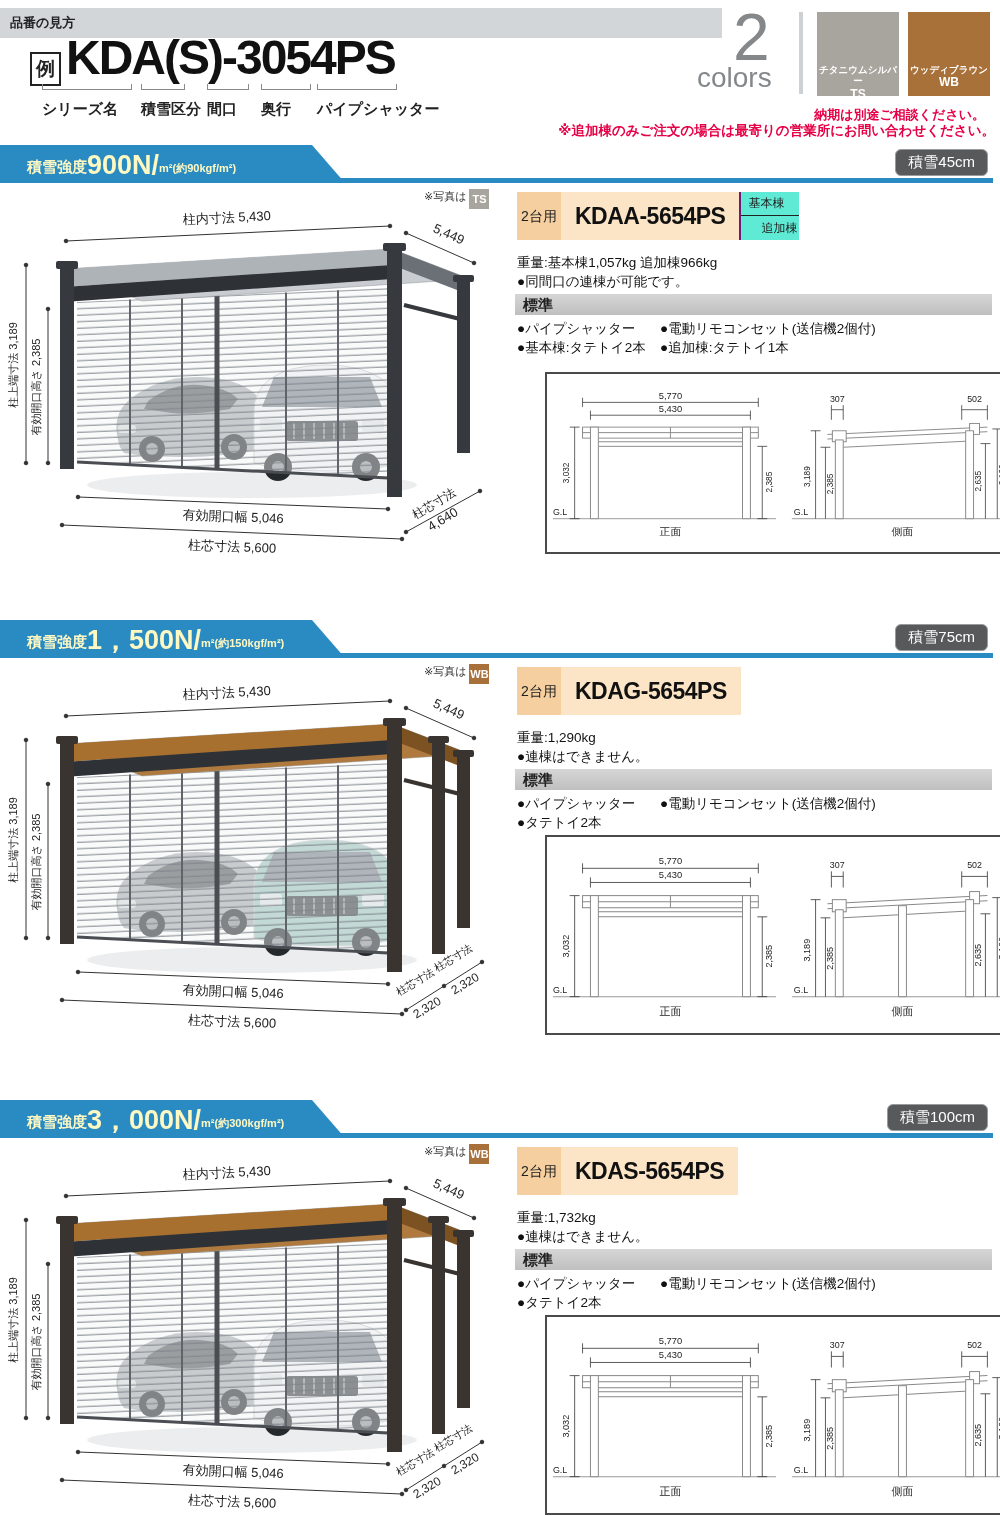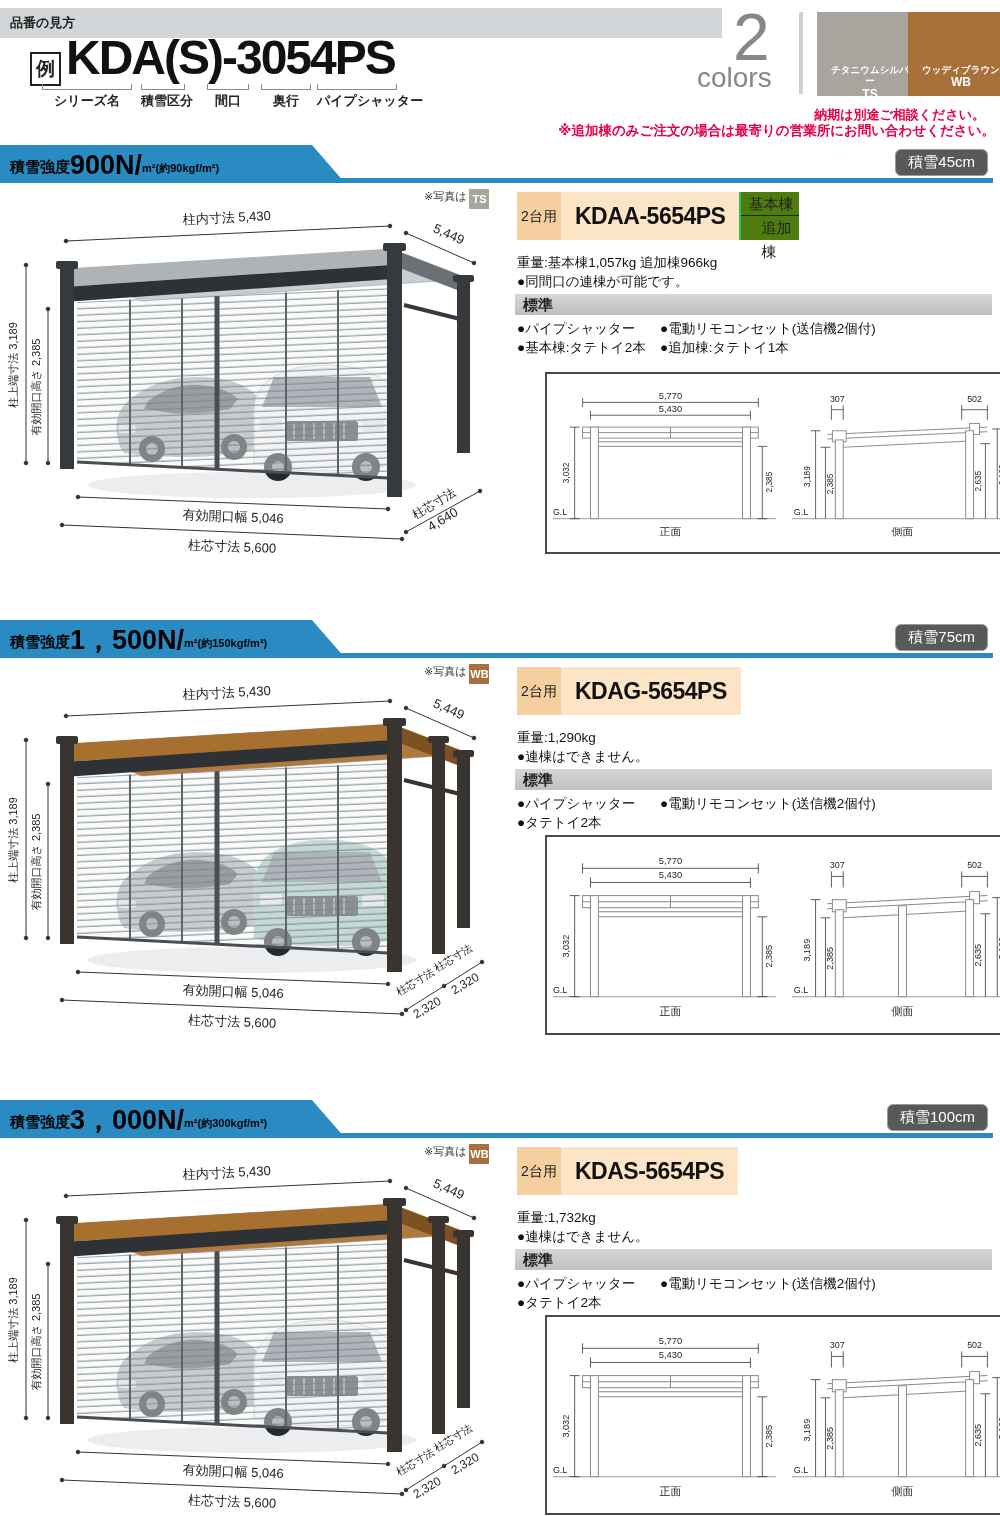--- a/index.html
+++ b/index.html
@@ -4,49 +4,49 @@
 <style>
   html,body{margin:0;padding:0;background:#fff;}
   body{width:1000px;height:1516px;position:relative;font-family:"Liberation Sans","DejaVu Sans",sans-serif;color:#1a1a1a;}
   
   .titlebar{position:absolute;left:0;top:8px;width:722px;height:30px;background:#d2d6d9;}
   .titlebar span{display:block;padding:6px 0 0 10px;font-size:13px;font-weight:bold;color:#222;}
   .rei{position:absolute;left:30px;top:52px;border:2px solid #222;font-size:19px;font-weight:bold;padding:2px 4px;color:#222;}
   .bigcode{position:absolute;left:66px;top:30px;font-size:48px;font-weight:800;letter-spacing:-2px;color:#111;white-space:nowrap;}
   .seg{position:absolute;top:84px;}
   .seg .bracket{height:5px;border-left:1.5px solid #8a8a8a;border-right:1.5px solid #8a8a8a;border-bottom:1.5px solid #8a8a8a;}
-  .seg .lab{margin-top:2px;text-align:center;font-size:13px;font-weight:bold;color:#222;white-space:nowrap;}
+  .seg .lab{margin-top:10px;font-size:15px;font-weight:bold;color:#222;white-space:nowrap;}
   .cnum{position:absolute;left:733px;top:4px;font-size:66px;color:#84888b;line-height:1;}
   .cword{position:absolute;left:697px;top:64px;font-size:28px;color:#84888b;line-height:1;}
   .cdivider{position:absolute;left:799px;top:12px;width:4px;height:82px;background:#cdd1d4;}
-  .swatch{position:absolute;top:12px;width:82px;height:84px;text-align:center;color:#fff;padding-left:12px;}
+  .swatch{position:absolute;top:12px;width:82px;height:84px;text-align:center;color:#fff;}
   .sw-ts-bg{background:#a8a49e;}
   .sw-wb-bg{background:#a9713a;}
   .swatch .swname{margin-top:52px;font-size:9.5px;font-weight:bold;line-height:1.2;}
   .swatch .swcode{font-size:12px;font-weight:bold;}
   .notice{position:absolute;color:#e60045;font-weight:bold;white-space:nowrap;}
   .n1{top:106px;right:15px;font-size:13px;}
   .n2{top:122px;right:5px;font-size:13.5px;margin-left:16px;}
   
   .section{position:absolute;left:0;width:1000px;}
   .banner{position:absolute;left:0;top:0;width:345px;height:38px;background:#2a8bc3;
           clip-path:polygon(0 0,312px 0,345px 100%,0 100%);
-          display:flex;align-items:baseline;padding-left:10px;box-sizing:border-box;color:#000000;white-space:nowrap;}
+          display:flex;align-items:baseline;padding-left:27px;box-sizing:border-box;color:#fef9c3;white-space:nowrap;}
   .banner .bp{font-size:15px;font-weight:bold;align-self:center;margin-top:6px;}
   .banner .bv{font-size:27px;font-weight:bold;align-self:center;margin-top:2px;}
   .banner .bu{font-size:11px;font-weight:bold;align-self:center;margin-top:8px;}
   .bline{position:absolute;left:0;top:33px;width:993px;height:5px;background:#2a8bc3;}
   .badge{position:absolute;right:12px;top:4px;background:#58595b;border:1px solid #9a9b9d;border-radius:6px;
          color:#fff;font-size:15px;padding:3px 12px;}
   .photonote{position:absolute;left:424px;top:44px;display:flex;align-items:flex-start;gap:3px;font-size:11px;color:#333;}
   .psw{display:inline-block;width:20px;height:20px;color:#fff;font-size:11px;font-weight:bold;text-align:center;line-height:20px;}
   .pbox{position:absolute;left:517px;top:47px;display:flex;height:48px;}
   .p-use{width:44px;background:#f5cf9f;font-size:14px;text-align:center;line-height:48px;color:#222;}
   .p-code{background:#fce5c6;padding:0 14px;font-size:23px;font-weight:800;letter-spacing:-0.5px;line-height:48px;color:#111;white-space:nowrap;}
-  .p-var{background:#4d7c0f;border-left:2px solid #22c55e;width:58px;font-size:15px;color:#222;}
+  .p-var{background:#5eead4;border-left:2px solid #701a75;width:58px;font-size:12px;color:#222;}
   .p-var .pv1{height:23px;line-height:23px;padding-left:7px;border-bottom:1.5px solid #222;}
   .p-var .pv2{height:23px;line-height:24px;padding-left:20px;}
   .wline{position:absolute;left:517px;top:109px;font-size:13.5px;color:#111;}
   .nline{position:absolute;left:517px;top:128px;font-size:13.5px;color:#111;}
   .stdband{position:absolute;left:515px;top:149px;width:477px;height:21px;background:linear-gradient(180deg,#d6d6d6,#bfbfbf);
            font-size:15px;font-weight:bold;color:#222;line-height:21px;padding-left:8px;box-sizing:border-box;}
   .item{position:absolute;font-size:13.5px;color:#111;white-space:nowrap;}
   .drawbox{position:absolute;left:545px;width:475px;border:2px solid #4a4a4a;background:#fff;}
   .illus{position:absolute;left:2px;top:60px;width:505px;height:350px;}
   

